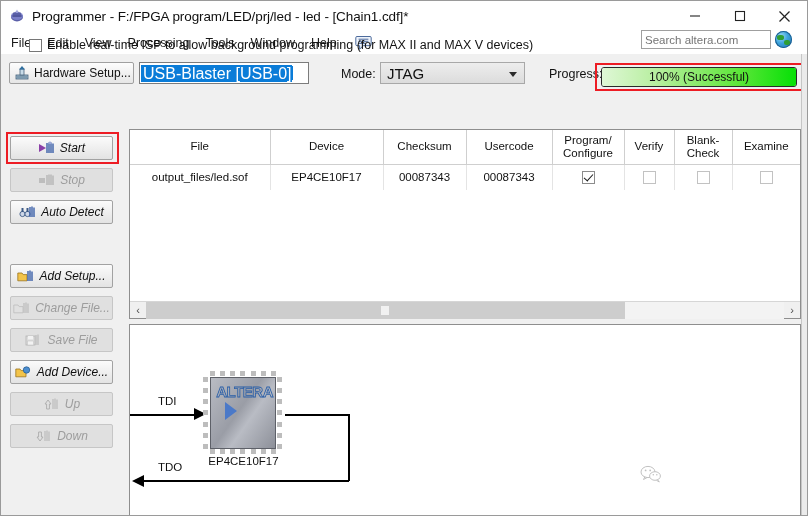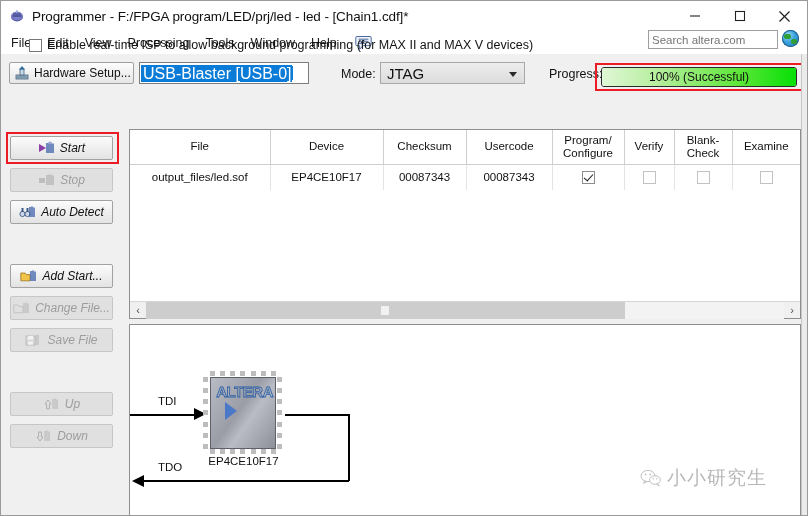--- a/index.html
+++ b/index.html
@@ -61,22 +61,22 @@
     white-space: nowrap;
   }
   .menu-bubble {
     margin-left: 10px;
     width: 18px; height: 16px;
     position: relative;
   }
 
   
   .searchwrap {
-    position: absolute; right: 8px; top: 29px;
-    display: flex; align-items: flex-start;
+    position: absolute; right: 15px; top: 29px;
+    display: flex; align-items: center;
   }
   .searchbox {
     width: 130px; height: 19px;
     border: 1px solid #9f9f9f;
     background: #fff;
     font-size: 11.5px;
     color: #6d6d6d;
     padding: 0 3px;
     line-height: 17px;
     font-family: "Liberation Sans", sans-serif;
@@ -515,21 +515,21 @@
     </div>
 
 
     <div class="sb-btn" style="top:148px">
       <span class="sb-icon">
         <svg width="18" height="15" viewBox="0 0 18 15">
           <path d="M0.8 4 H5 L6.2 5.6 H10 V11.8 H0.8 Z" fill="#f3c44a" stroke="#9a7520" stroke-width="0.8"></path>
           <path d="M11 2 L11 12 M13 1.5 L13 12 M15 2.5 L15 12" stroke="#3a5fa8" stroke-width="1.4"></path>
         </svg>
       </span>
-      <span class="lbl">Add Start...</span>
+      <span class="lbl">Add Setup...</span>
     </div>
 
     <div class="sb-btn disabled" style="top:180px">
       <span class="sb-icon">
         <svg width="18" height="15" viewBox="0 0 18 15">
           <path d="M0.8 4 H5 L6.2 5.6 H10 V11.8 H0.8 Z" fill="#e0e0e0" stroke="#bdbdbd" stroke-width="0.8"></path>
           <path d="M11 2 L11 12 M13 1.5 L13 12 M15 2.5 L15 12" stroke="#c0c0c0" stroke-width="1.4"></path>
         </svg>
       </span>
       <span class="lbl">Change File...</span>
@@ -540,20 +540,29 @@
         <svg width="18" height="15" viewBox="0 0 18 15">
           <rect x="1" y="3" width="9" height="9" fill="#dcdcdc" stroke="#b5b5b5" stroke-width="0.8"></rect>
           <rect x="3" y="3" width="5" height="3.4" fill="#f2f2f2"></rect>
           <rect x="2.6" y="8" width="5.8" height="4" fill="#f2f2f2" stroke="#c5c5c5" stroke-width="0.6"></rect>
           <path d="M11 2 L11 12 M13 1.5 L13 12" stroke="#c0c0c0" stroke-width="1.4"></path>
         </svg>
       </span>
       <span class="lbl">Save File</span>
     </div>
 
+    <div class="sb-btn" style="top:244px">
+      <span class="sb-icon">
+        <svg width="18" height="15" viewBox="0 0 18 15">
+          <path d="M0.8 4 H5 L6.2 5.6 H11 V11.8 H0.8 Z" fill="#f3c44a" stroke="#9a7520" stroke-width="0.8"></path>
+          <circle cx="11.5" cy="5" r="3.2" fill="#4d8fd1" stroke="#2b5f93" stroke-width="0.8"></circle>
+        </svg>
+      </span>
+      <span class="lbl">Add Device...</span>
+    </div>
 
     <div class="sb-btn disabled" style="top:308px">
       <span class="sb-icon">
         <svg width="18" height="15" viewBox="0 0 18 15">
           <path d="M5 12 L8 8 H6.4 V3 H3.6 V8 H2 Z" fill="none" stroke="#b0b0b0" stroke-width="1"></path>
           <path d="M10 2 L10 12 M12 1.5 L12 12 M14 2.5 L14 12" stroke="#c0c0c0" stroke-width="1.4"></path>
         </svg>
       </span>
       <span class="lbl">Down</span>
     </div>
@@ -704,19 +713,18 @@
           <ellipse cx="8" cy="7" rx="7" ry="5.6" fill="none" stroke="#9b9b9b" stroke-width="1"></ellipse>
           <path d="M5 11.5 L3.5 14.5 L7 12.6" fill="none" stroke="#9b9b9b" stroke-width="1"></path>
           <circle cx="5.6" cy="5.4" r="0.9" fill="#9b9b9b"></circle>
           <circle cx="10.2" cy="5.4" r="0.9" fill="#9b9b9b"></circle>
           <ellipse cx="15" cy="11" rx="5.4" ry="4.3" fill="#fff" stroke="#9b9b9b" stroke-width="1"></ellipse>
           <path d="M17.5 14.6 L19.3 17 L16.6 15.4" fill="none" stroke="#9b9b9b" stroke-width="1"></path>
           <circle cx="13.3" cy="9.8" r="0.75" fill="#9b9b9b"></circle>
           <circle cx="16.8" cy="9.8" r="0.75" fill="#9b9b9b"></circle>
         </svg>
       </div>
-      <div class="wm-text">小小研究生</div>
     </div>
   </div>
 
   <div class="vstrip"></div>
 
 </div>
 
 </body></html>

